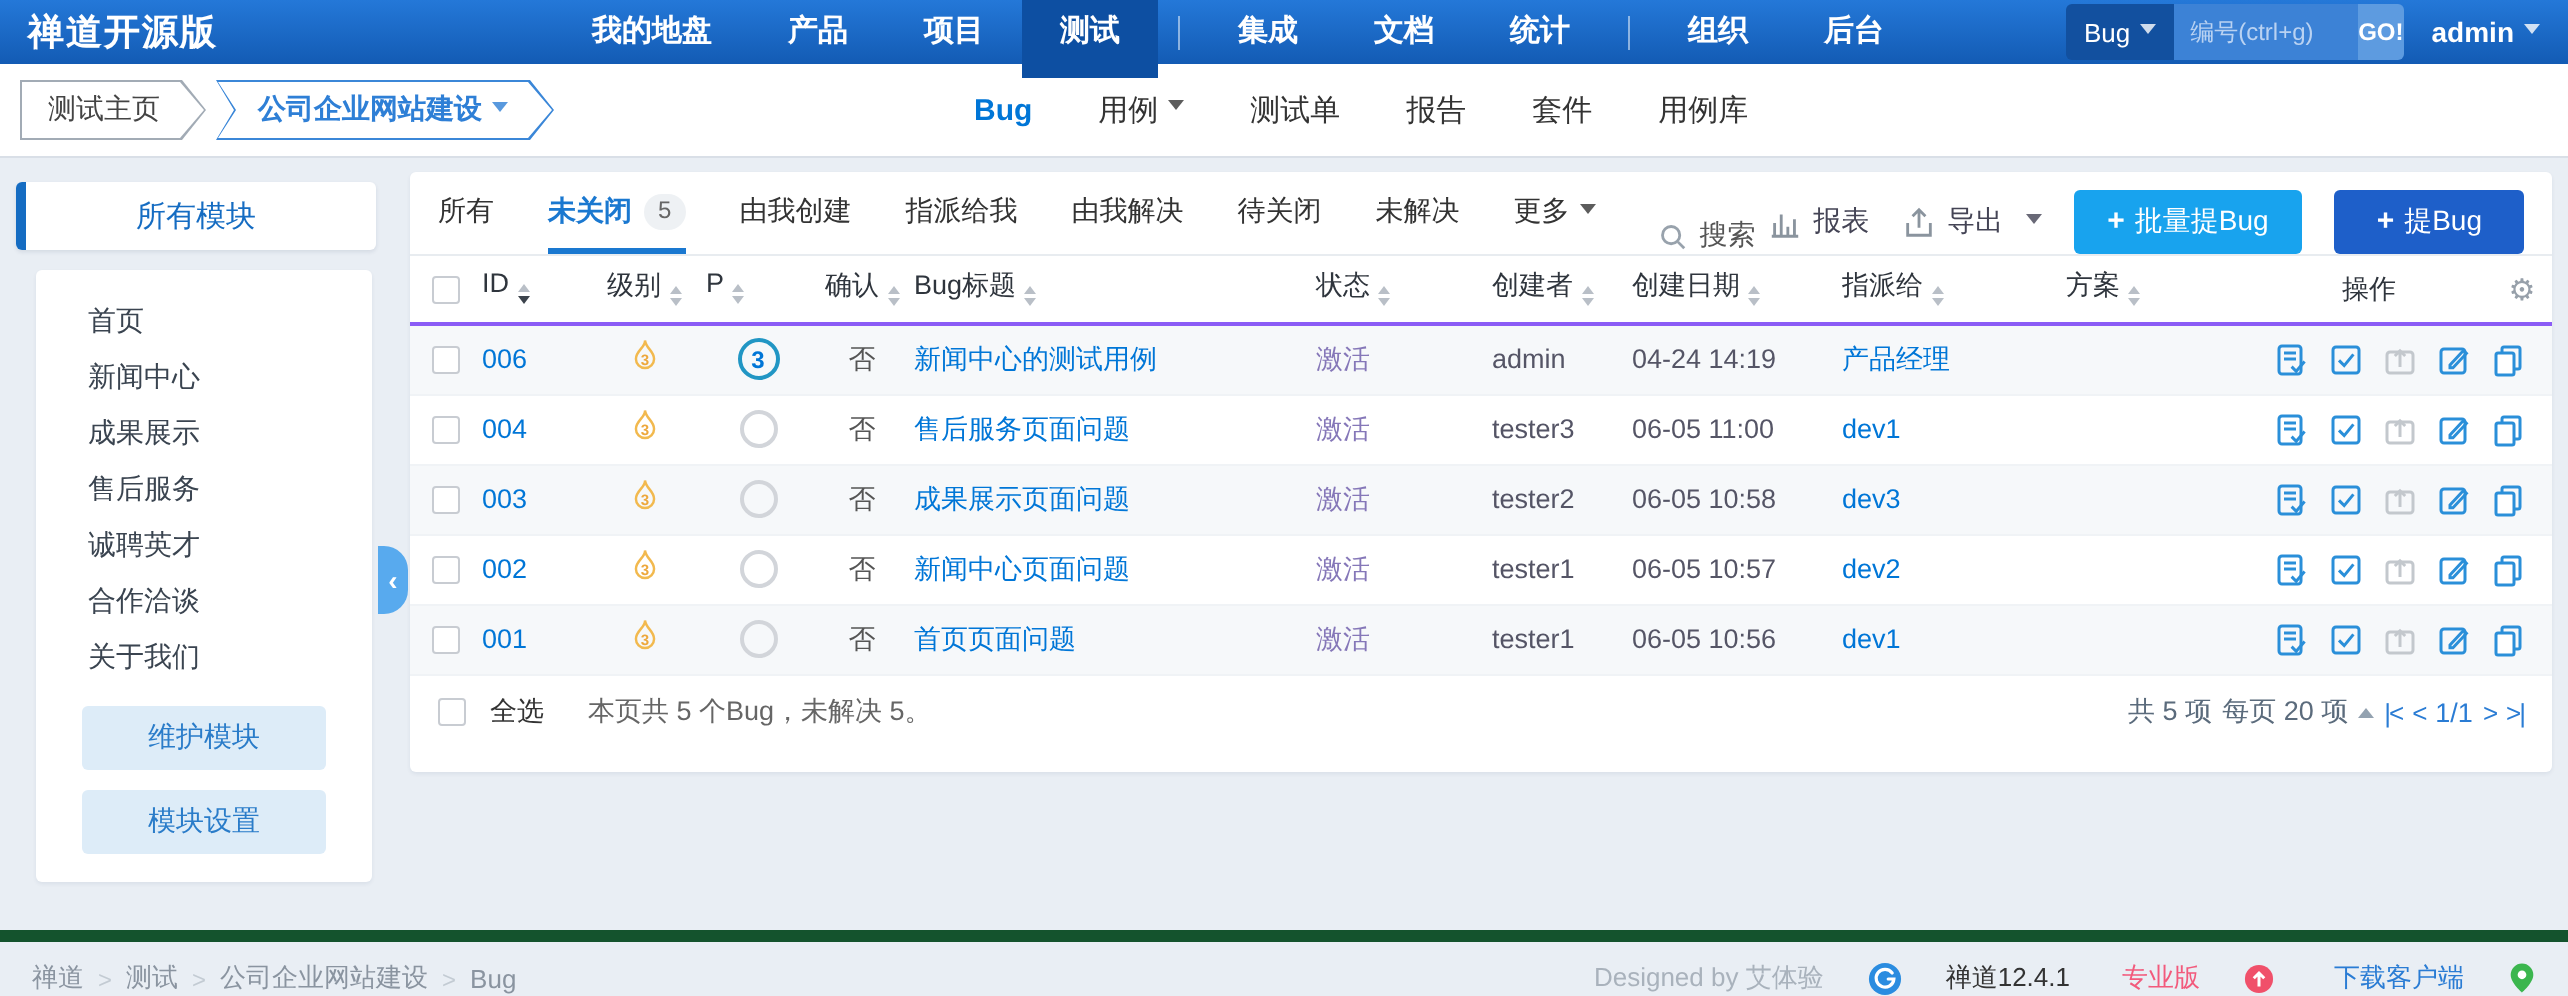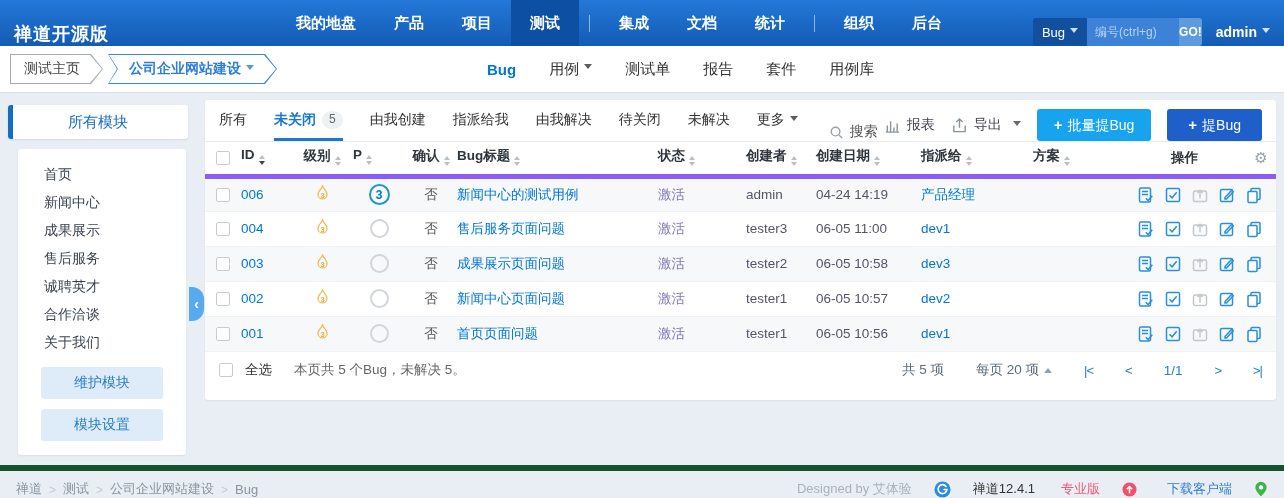--- a/index.html
+++ b/index.html
@@ -1,21 +1,21 @@
 <!DOCTYPE html>
 <html><head>
 <meta charset="utf-8">
 <style>
   *{margin:0;padding:0;box-sizing:border-box}
   html,body{background:#e9eef4}
   .stage{position:relative;width:1284px;height:498px;background:#e9eef4;overflow:hidden;
          font-family:"Liberation Sans","DejaVu Sans",sans-serif;color:#333}
 
   
-  .topnav{height:46px;background:linear-gradient(#2478d8,#135bb4);display:flex;align-items:flex-end;
+  .topnav{height:32px;background:linear-gradient(#2478d8,#135bb4);display:flex;align-items:center;
           padding:0 14px;color:#fff}
   .logo{font-size:18px;font-weight:bold;letter-spacing:1px;cursor:pointer}
   .mainmenu{display:flex;align-items:center;height:46px;margin-left:168px}
   .nav-item{display:block;padding:0 19px;height:46px;line-height:46px;font-size:15px;font-weight:bold;
             color:#fff;text-decoration:none;cursor:pointer;white-space:nowrap}
   .nav-item.active{background:#0d4fa2}
   .nav-divider{width:1px;height:17px;background:rgba(255,255,255,.5);margin:0 10px}
   .nav-right{margin-left:auto;display:flex;align-items:center;gap:14px}
   .searchbox{display:flex;align-items:stretch;height:28px;border-radius:3px;overflow:hidden}
   .scope{display:flex;align-items:center;background:#12509f;color:#fff;font-size:13px;padding:0 9px;
@@ -79,22 +79,22 @@
   .tool-link{display:flex;align-items:center;gap:6px;color:#445;font-size:14px;text-decoration:none;
              cursor:pointer;white-space:nowrap}
   .btn{height:32px;border:none;border-radius:3px;color:#fff;font-size:14px;cursor:pointer;
        font-family:inherit;white-space:nowrap}
   .btn::before{content:"+";font-weight:bold;margin-right:5px;font-size:15px}
   .btn-batch{background:#18a3ee;padding:0 17px}
   .btn-add{background:#1e5fc9;padding:0 21px}
 
   
   table{width:100%;border-collapse:collapse;table-layout:fixed;font-size:13.5px}
-  th{height:34px;font-weight:bold;color:#2f353d;text-align:left;white-space:nowrap;
-     border-bottom:5px solid #8b5cf6}
+  th{height:34px;font-weight:normal;color:#2f353d;text-align:left;white-space:nowrap;
+     border-bottom:2px solid #8b5cf6}
   td{height:35px;color:#555;white-space:nowrap;overflow:hidden;border-bottom:1px solid #f0f3f6}
   tr.alt td{background:#f6f8fa}
   .c{text-align:center}
   .cb{display:inline-block;width:14px;height:14px;border:1px solid #c8ccd2;border-radius:2px;
       background:#fff;vertical-align:middle;cursor:pointer}
   .sorts{display:inline-flex;flex-direction:column;margin-left:4px;vertical-align:0}
   .sorts i{display:block;width:0;height:0;border:3.5px solid transparent}
   .sorts .up{border-bottom:4.5px solid #b9bfc7;margin-bottom:2px}
   .sorts .dn{border-top:4.5px solid #b9bfc7}
   .sorts .dk{border-top-color:#3c434c}
@@ -110,21 +110,21 @@
          vertical-align:middle;color:transparent;font-size:1px}
   .act{display:flex;gap:9px;justify-content:center;align-items:center}
   .aic{display:inline-flex;cursor:pointer}
   .aic svg{stroke:#2a8fd9;fill:none;stroke-width:1.5}
   .aic.dis{cursor:default}
   .aic.dis svg{stroke:#c3c8cd}
 
   
   .tfoot{display:flex;align-items:center;height:37px;padding:0 14px;font-size:13.5px;color:#666}
   .sel{color:#333;margin:0 22px 0 12px;cursor:pointer}
-  .pgr{margin-left:auto;display:flex;align-items:center;gap:32px;color:#5b6b7c}
+  .pgr{margin-left:auto;display:flex;align-items:center;gap:5px;color:#5b6b7c}
   .pp{cursor:pointer}
   .pp::after{content:"";display:inline-block;width:0;height:0;border:4px solid transparent;
              border-bottom:5px solid #93a2b0;margin-left:5px;vertical-align:1px}
   .pg{color:#2a7cd4;text-decoration:none;font-size:13px;letter-spacing:-1px;cursor:pointer}
   .pgc{color:#2a7cd4}
 
   
   .pagefoot{position:absolute;left:0;right:0;bottom:0;height:33px;display:flex;align-items:flex-end;
             padding:0 16px;font-size:13px;color:#8a94a0;border-top:6px solid #14532d}
   .fbc{display:flex;align-items:center;gap:7px}

